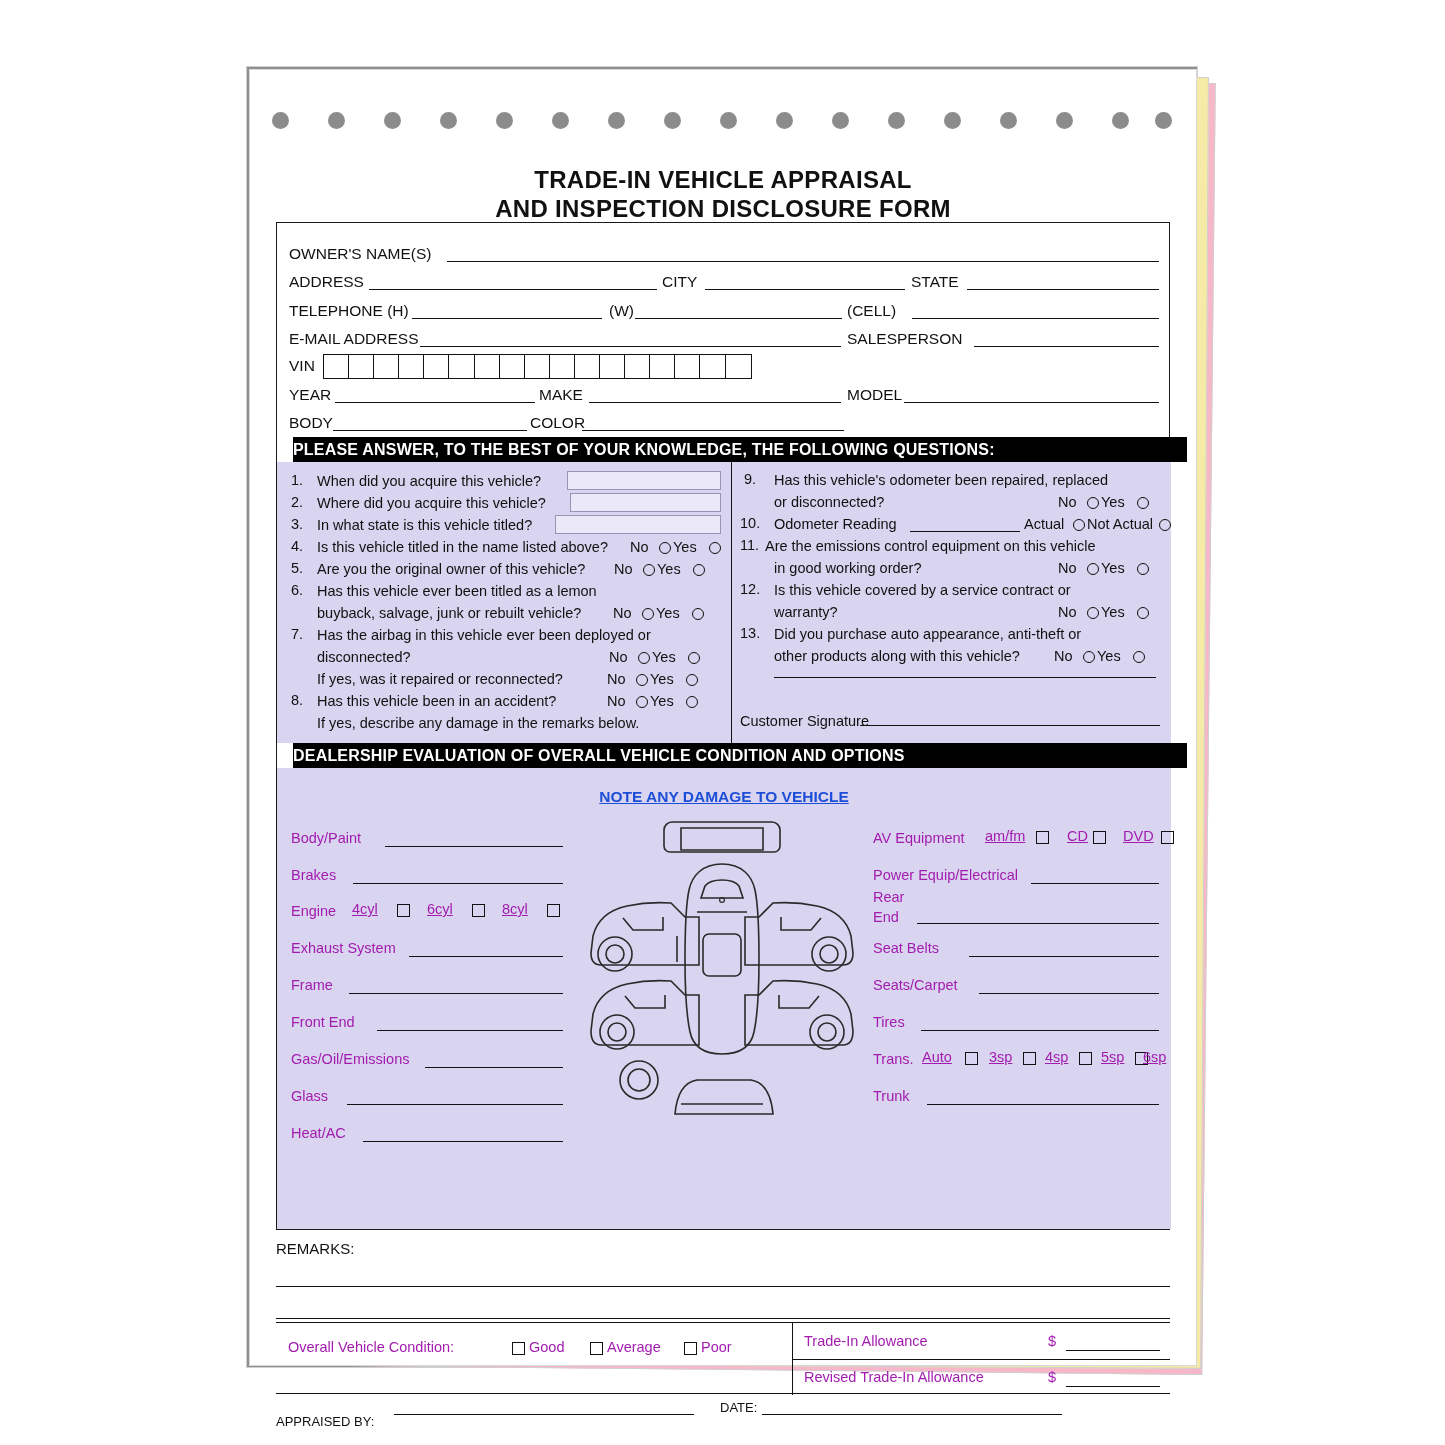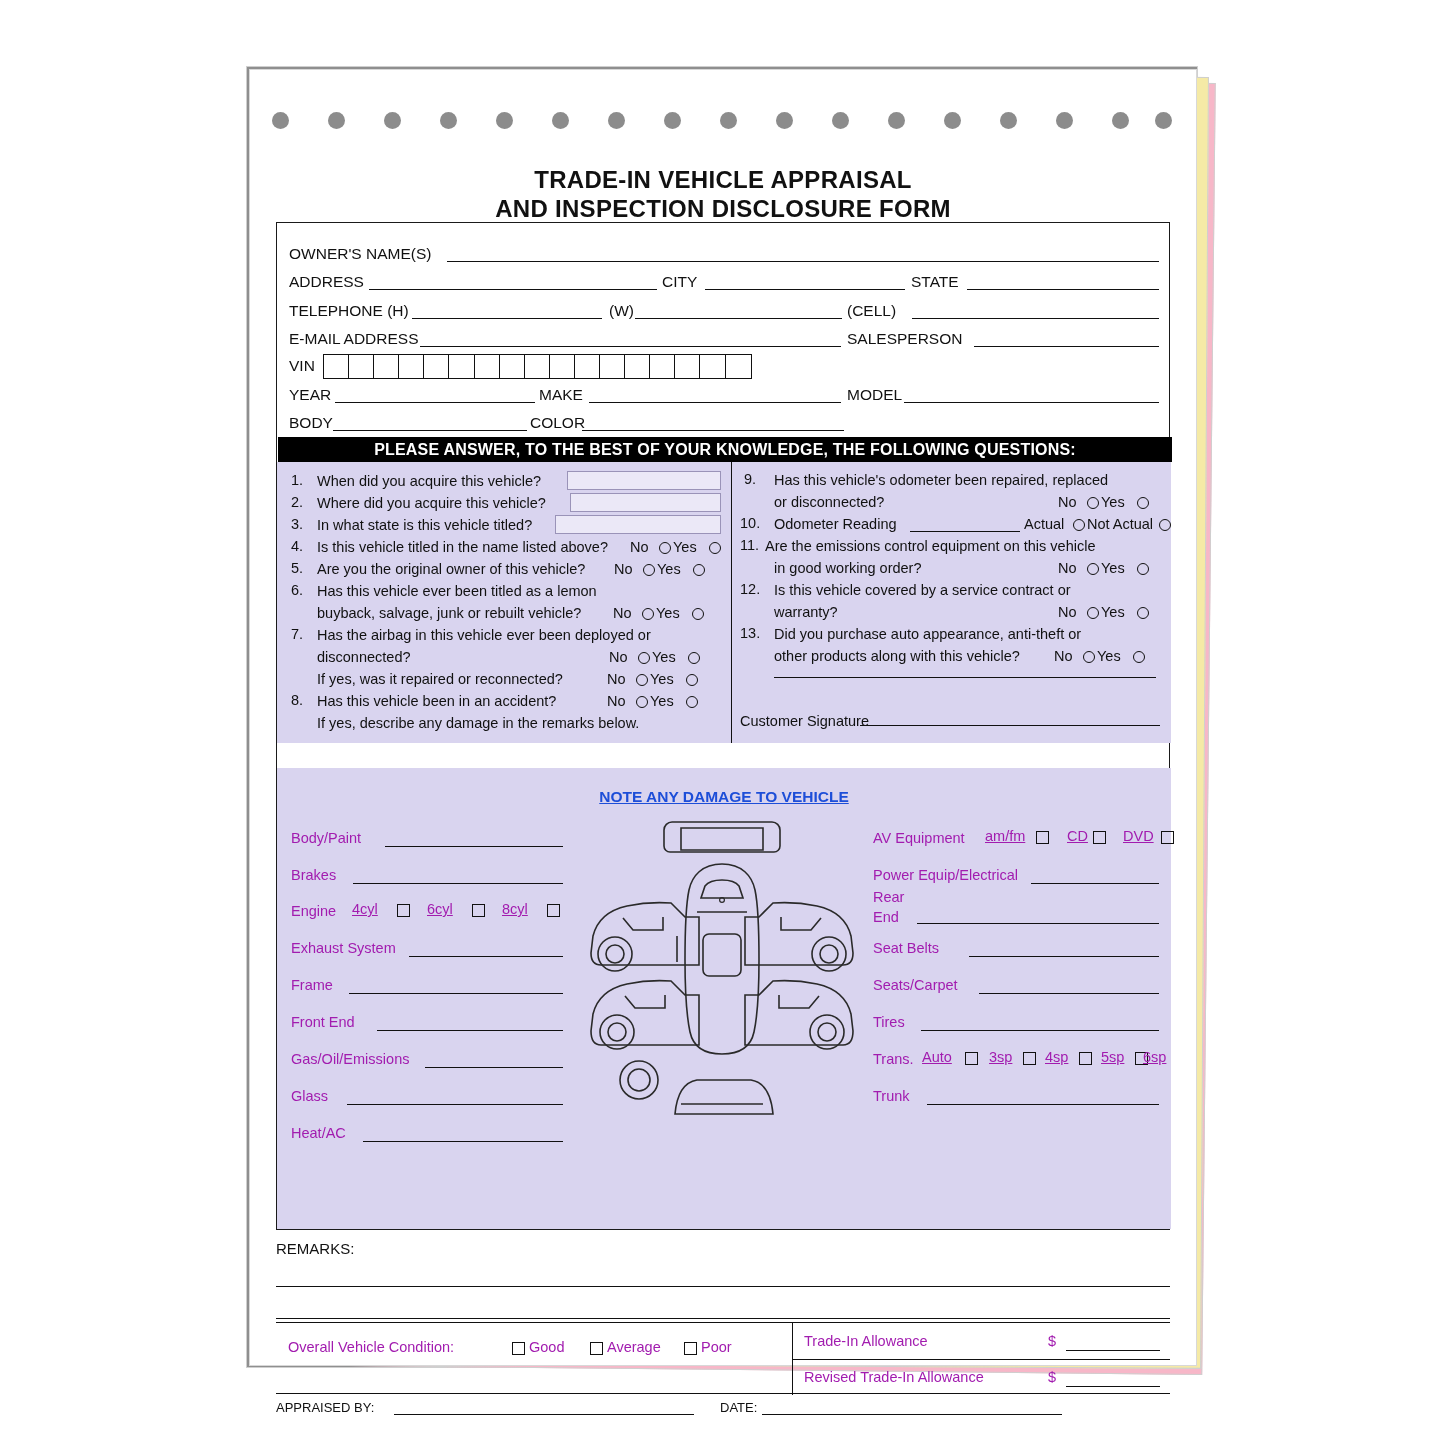--- a/index.html
+++ b/index.html
@@ -26,21 +26,21 @@
   .idarea{position:absolute;left:0;top:0;width:894px;height:215px;}
   .row{position:absolute;font-size:15.5px;color:#111;white-space:nowrap;}
   .line{position:absolute;border-bottom:1.2px solid #111;height:0;}
 
   
   .vinwrap{position:absolute;display:flex;border:1.2px solid #111;}
   .vincell{width:25.1px;height:23px;border-right:1.2px solid #111;box-sizing:border-box;}
   .vincell:last-child{border-right:none;}
 
   
-  .bar{position:absolute;left:1px;width:894px;background:#000;color:#fff;font-weight:bold;text-align:center;font-size:16px;line-height:25px;height:25px;letter-spacing:.2px;}
+  .bar{position:absolute;left:16px;width:894px;background:#000;color:#fff;font-weight:bold;text-align:left;font-size:16px;line-height:25px;height:25px;letter-spacing:.2px;}
 
   .qarea{position:absolute;left:0;width:894px;background:#d9d4ef;}
   .qleft{position:absolute;left:0;top:0;width:455px;height:100%;border-right:1.2px solid #111;box-sizing:border-box;}
   .qright{position:absolute;left:455px;top:0;width:439px;height:100%;}
 
   .q{position:absolute;font-size:14.5px;color:#111;line-height:18px;}
   .qn{position:absolute;font-size:14.5px;color:#111;}
   .fld{position:absolute;background:#ebe8f7;border:1px solid #9a93b8;height:17px;}
   .radio{display:inline-block;width:10px;height:10px;border:1.2px solid #111;border-radius:50%;vertical-align:-1px;margin-left:4px;}
   .ul{position:absolute;border-bottom:1.1px solid #111;height:0;}
@@ -263,20 +263,21 @@
           <span class="q" style="left:365px;top:185px;">Yes</span>
           <span class="radio" style="position:absolute;left:397px;top:189px;"></span>
 
           <span class="ul" style="left:42px;top:215px;width:382px;"></span>
 
           <span class="q" style="left:8px;top:250px;">Customer Signature</span>
           <span class="ul" style="left:128px;top:263px;width:300px;"></span>
         </div>
       </div>
 
+      <div class="bar" style="top:520px;">DEALERSHIP EVALUATION OF OVERALL VEHICLE CONDITION AND OPTIONS</div>
 
       <div class="deal" style="top:545px;height:461px;">
 
         <div class="dealtitle" style="top:20px;">NOTE ANY DAMAGE TO VEHICLE</div>
 
         <div class="carwrap">
           <svg width="290" height="320" viewBox="0 0 290 320" fill="none" stroke="#2a2a2a" stroke-width="1.6">
 
             <path d="M95 14 h100 a8 8 0 0 1 8 8 v16 a6 6 0 0 1 -6 6 h-104 a6 6 0 0 1 -6 -6 v-16 a8 8 0 0 1 8 -8 z"></path>
             <path d="M104 20 h82 v22 h-82 z"></path>
@@ -408,20 +409,20 @@
       <span class="item" style="left:528px;top:10px;">Trade-In Allowance</span>
       <span class="item" style="left:772px;top:10px;">$</span>
       <span class="ul" style="left:790px;top:27px;width:94px;"></span>
 
       <span class="item" style="left:528px;top:46px;">Revised Trade-In Allowance</span>
       <span class="item" style="left:772px;top:46px;">$</span>
       <span class="ul" style="left:790px;top:63px;width:94px;"></span>
     </div>
 
     <div class="appr">
-      <span style="position:absolute;left:0;top:0;">APPRAISED BY:</span>
+      <span style="position:absolute;left:0;top:14px;">APPRAISED BY:</span>
       <span class="line" style="left:118px;top:14px;width:300px;"></span>
       <span style="position:absolute;left:444px;top:0;">DATE:</span>
       <span class="line" style="left:486px;top:14px;width:300px;"></span>
     </div>
 
   </div>
 </div>
 
 </body></html>

